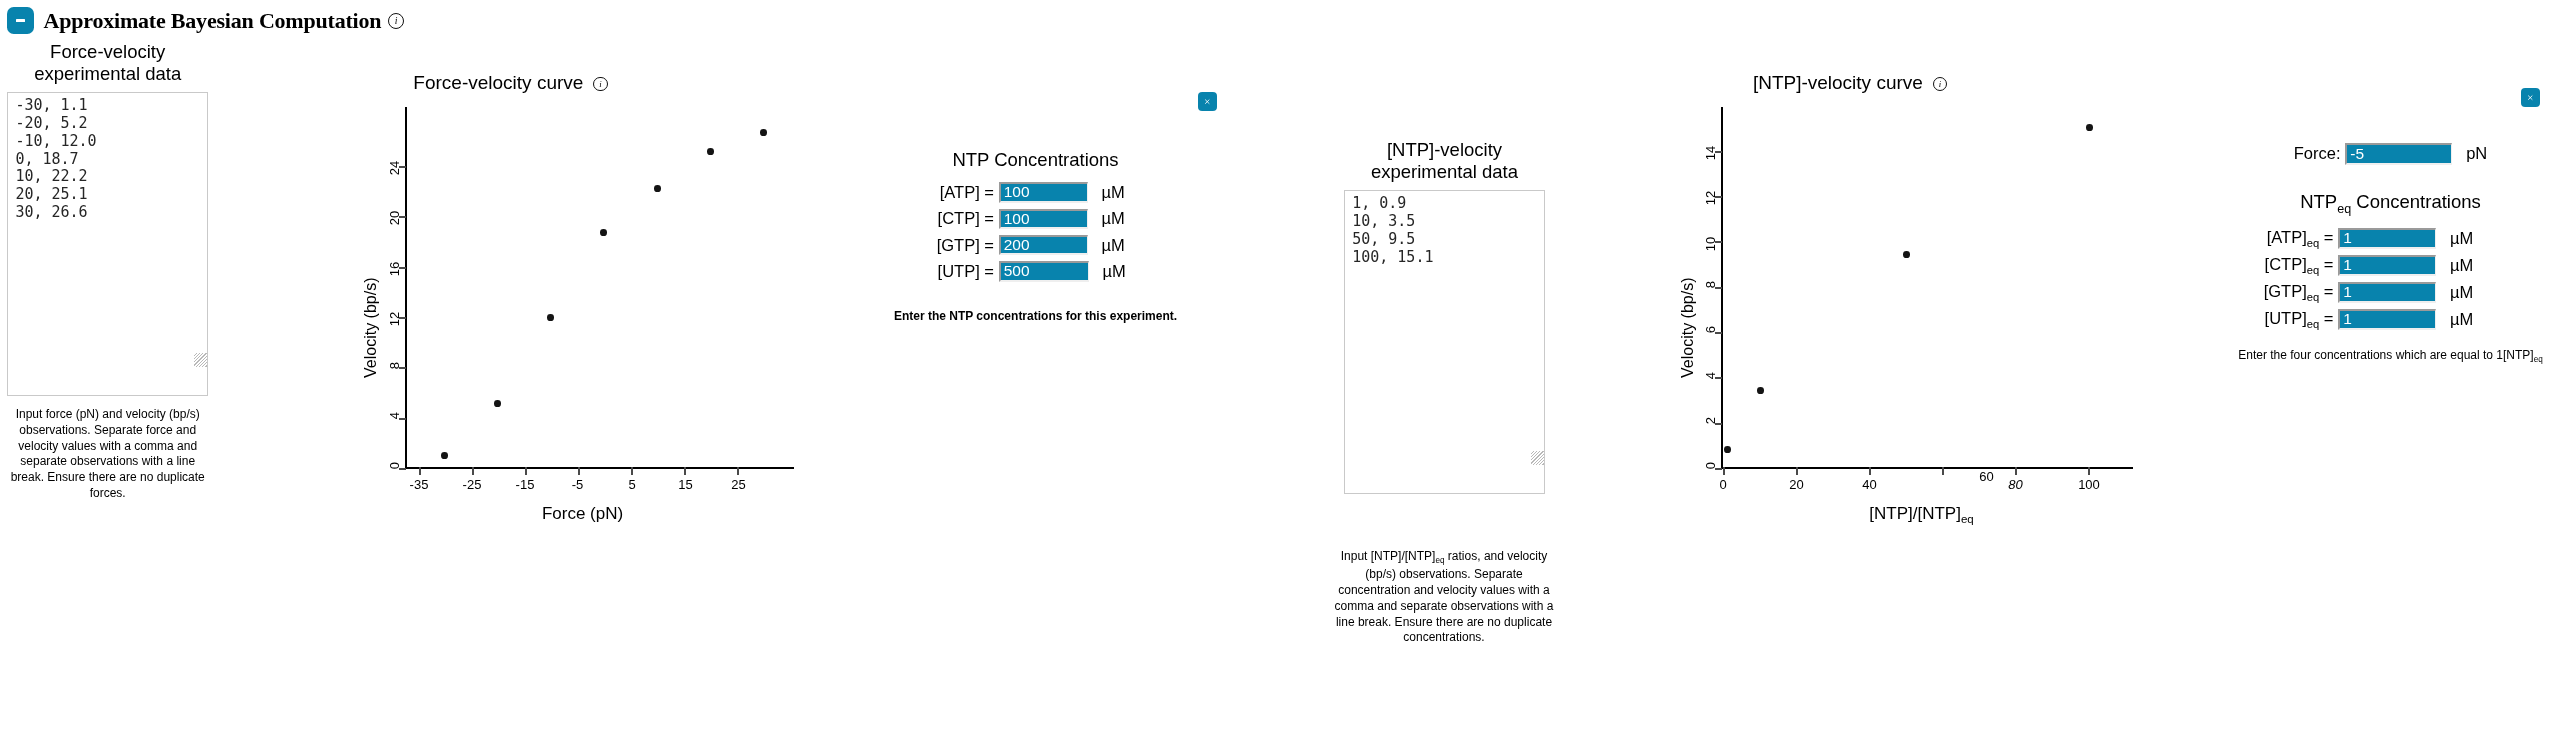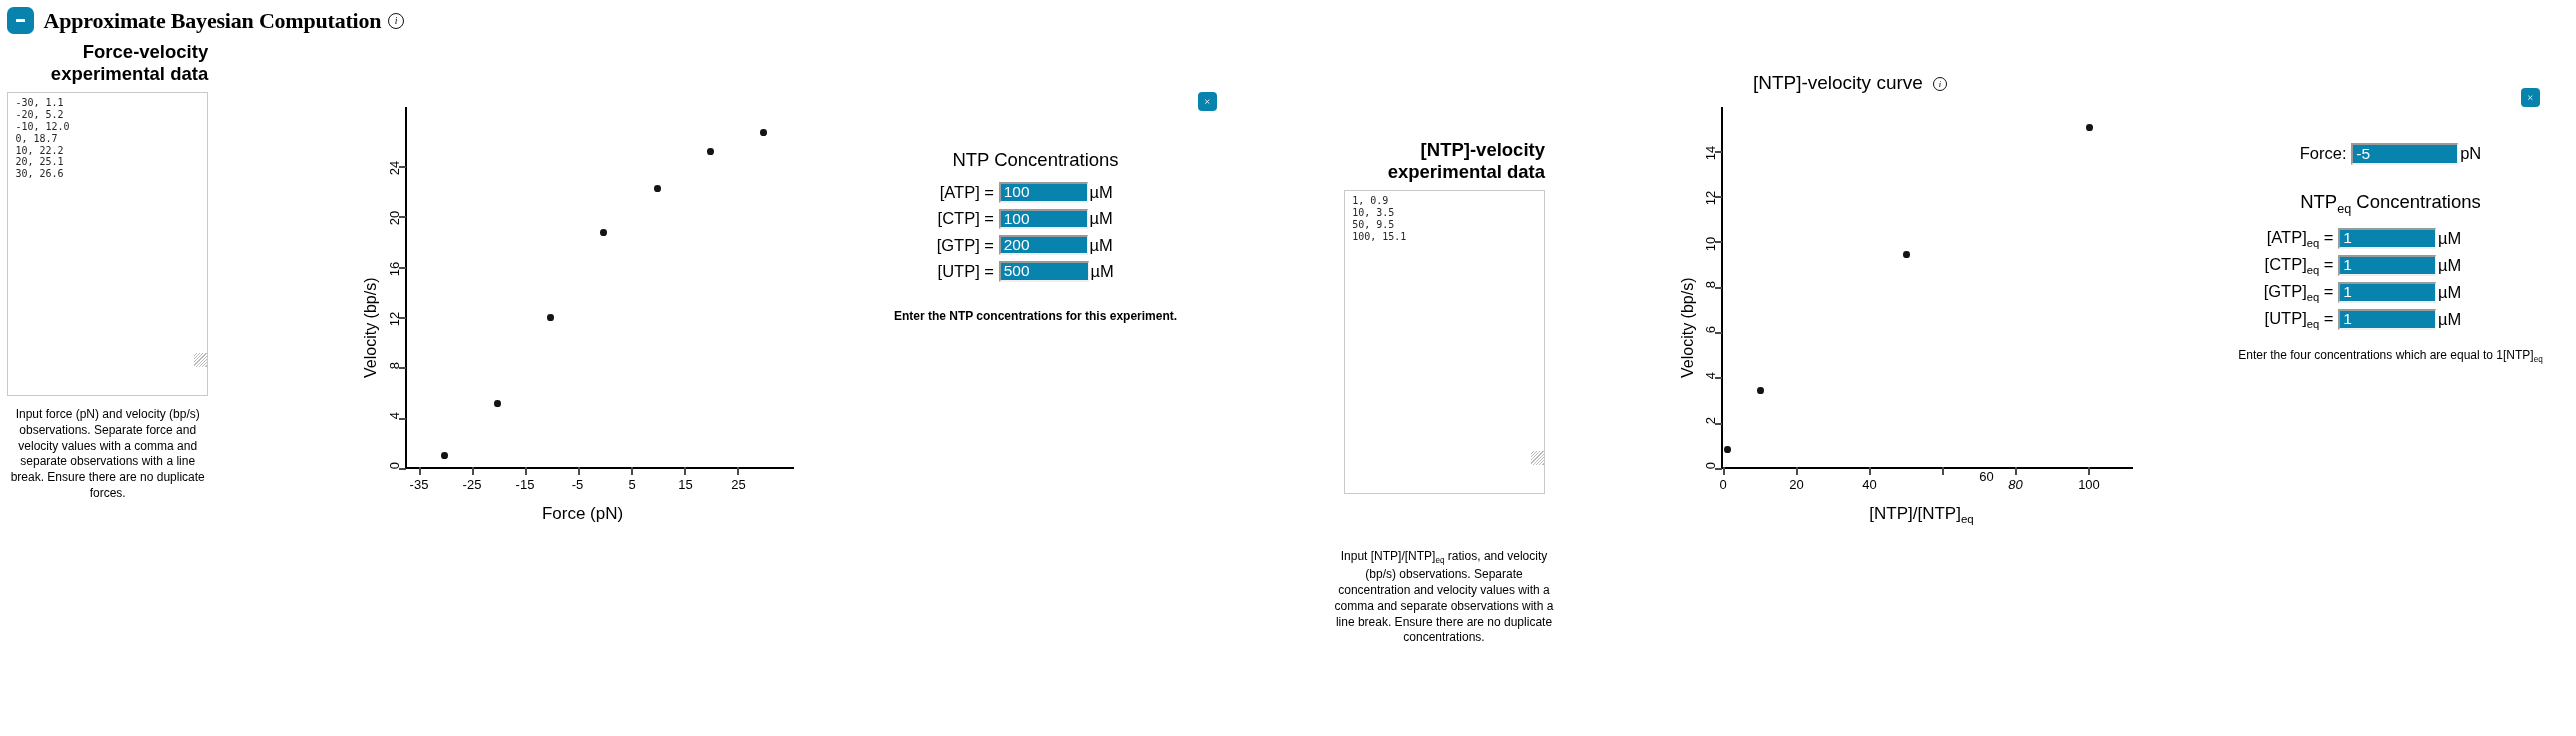--- a/index.html
+++ b/index.html
@@ -76,31 +76,30 @@
     cursor: pointer;
     flex: none;
   }
 
   
   .abs { position: absolute; }
 
   
   .col-title {
     font-size: 18.5px;
-    text-align: right;
+    text-align: center;
     line-height: 1.18;
     white-space: pre-line;
-    font-weight: bold;
   }
   .ta-box {
     background: #ffffff;
     border: 0.8px solid #c9c9c9;
     box-sizing: border-box;
     font-family: "DejaVu Sans Mono", monospace;
-    font-size: 10px;
+    font-size: 15px;
     line-height: 1.18;
     color: #262626;
     padding: 4.6px 7.2px;
     white-space: pre;
     overflow: hidden;
     position: relative;
     cursor: text;
     resize: none;
   }
   .ta-grip {
@@ -214,21 +213,21 @@
     color: #ffffff;
     font-family: "Liberation Sans", sans-serif;
     font-size: 15.5px;
     padding: 1px 2.1px 1.5px 3.1px;
     box-sizing: border-box;
     outline: none;
     cursor: text;
   }
   .unit {
     font-size: 16.5px;
-    padding-left: 2px;
+    padding-left: 14px;
     white-space: nowrap;
   }
 </style>
 </head>
 <body>
 
 <div class="header">
   <button class="collapse-btn">
     <span class="minus"></span>
   </button>
@@ -249,20 +248,24 @@
   <div class="abs" style="left:0; top:366px; width:201px;">
     <div class="hint">Input force (pN) and velocity (bp/s) observations. Separate force and velocity values with a comma and separate observations with a line break. Ensure there are no duplicate forces.</div>
   </div>
 </div>
 <div class="abs" style="left:7.2px; top:352px; width:201px; height:15.5px; pointer-events:none;">
   <div class="ta-grip" style="right:1px; bottom:1px;"></div>
 </div>
 
 <div class="abs" style="left:330px; top:72px; width:464px; height:515px;">
 
+  <div class="chart-title" style="position:absolute; left:0; top:0; width:361px;">
+    <span>Force-velocity curve</span>
+    <span class="info-icon" style="width:12.4px;height:12.4px;line-height:12px;font-size:8.8px;margin-left:4.6px;">i</span>
+  </div>
 
   <div class="plot" style="position:absolute; left:0; top:25px; width:464px; height:407px;">
 
     <div class="axis-line" style="left:75px; top:10.3px; width:2.1px; height:362px;"></div>
 
     <div class="axis-line" style="left:75px; top:370px; width:389px; height:2.1px;"></div>
 
     <div class="tick" style="left:69px; top:371px; width:7.2px; height:1.5px;"></div>
     <div class="ytick-text" style="left:57px; top:379px; width:20.6px;">0</div>
 

